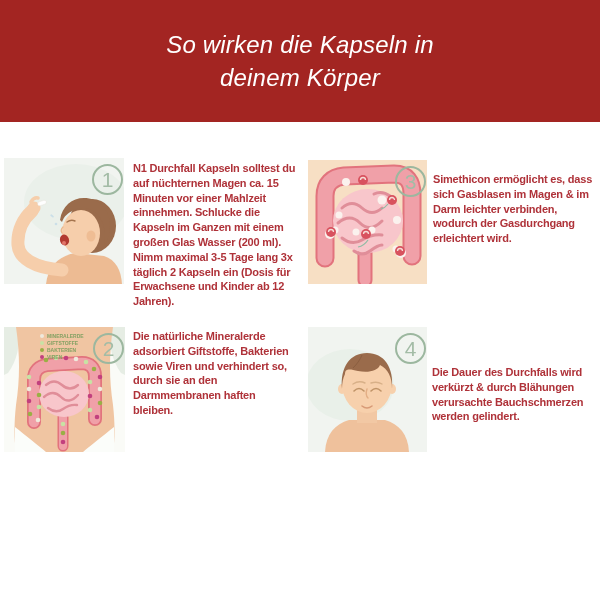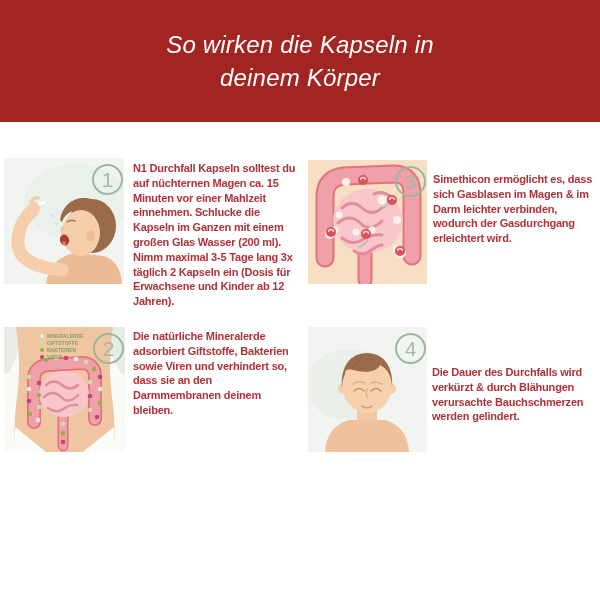--- a/index.html
+++ b/index.html
@@ -196,21 +196,21 @@
       <circle cx="38" cy="23" r="2" fill="#9AAF45"></circle>
       <text x="43" y="25">BAKTERIEN</text>
       <circle cx="38" cy="30" r="2" fill="#C2407E"></circle>
       <text x="43" y="32">VIREN</text>
     </g>
   </svg>
   <div class="badge">
     <span>2</span>
   </div>
 </div>
-<p class="step-text" id="text-2">Die natürliche Mineralerde adsorbiert Giftstoffe, Bakterien sowie Viren und verhindert so, dass sie an den Darmmembranen deinem bleiben.</p>
+<p class="step-text" id="text-2">Die natürliche Mineralerde adsorbiert Giftstoffe, Bakterien sowie Viren und verhindert so, durch sie an den Darmmembranen haften bleiben.</p>
 
 <div class="tile" id="tile-4">
   <svg viewBox="0 0 119 125">
     <rect width="119" height="125" fill="#F1F4F0"></rect>
     <ellipse cx="42" cy="58" rx="44" ry="36" fill="#E9F0E9"></ellipse>
     <g>
       <path d="M17,125 C18,107 27,97 41,93 L77,93 C91,97 100,107 101,125 Z" fill="#EFC19C"></path>
       <rect x="49" y="74" width="20" height="22" fill="#F2C8A4"></rect>
       <ellipse cx="59" cy="57" rx="25" ry="29" fill="#F7D0AC"></ellipse>
       <ellipse cx="34" cy="62" rx="4" ry="5" fill="#F7D0AC"></ellipse>

